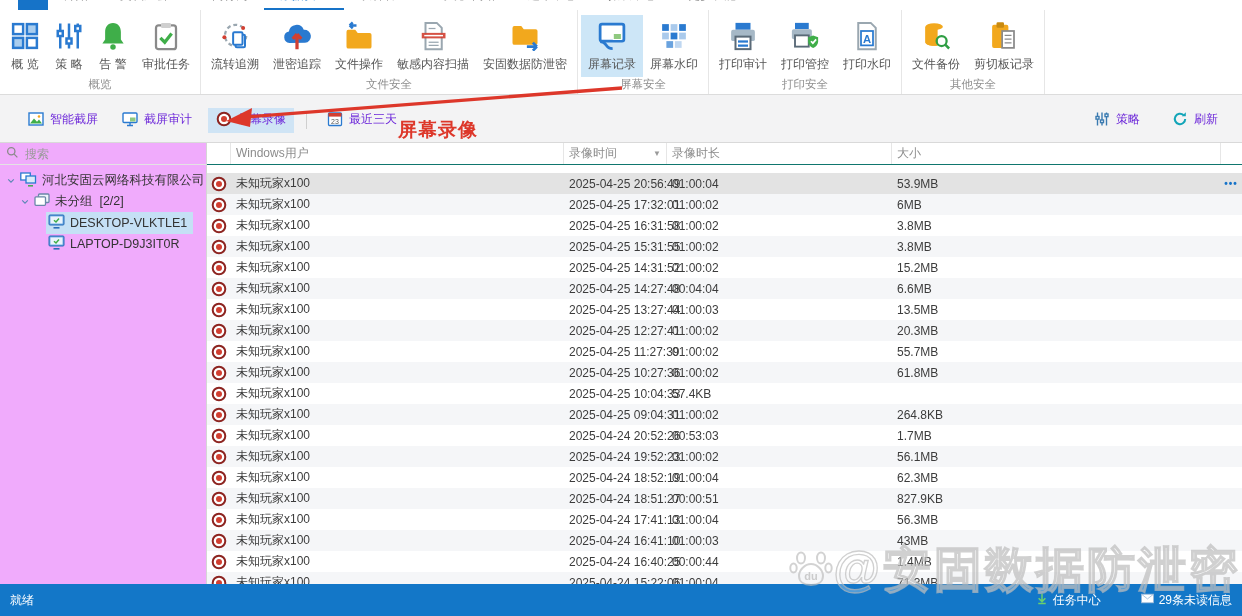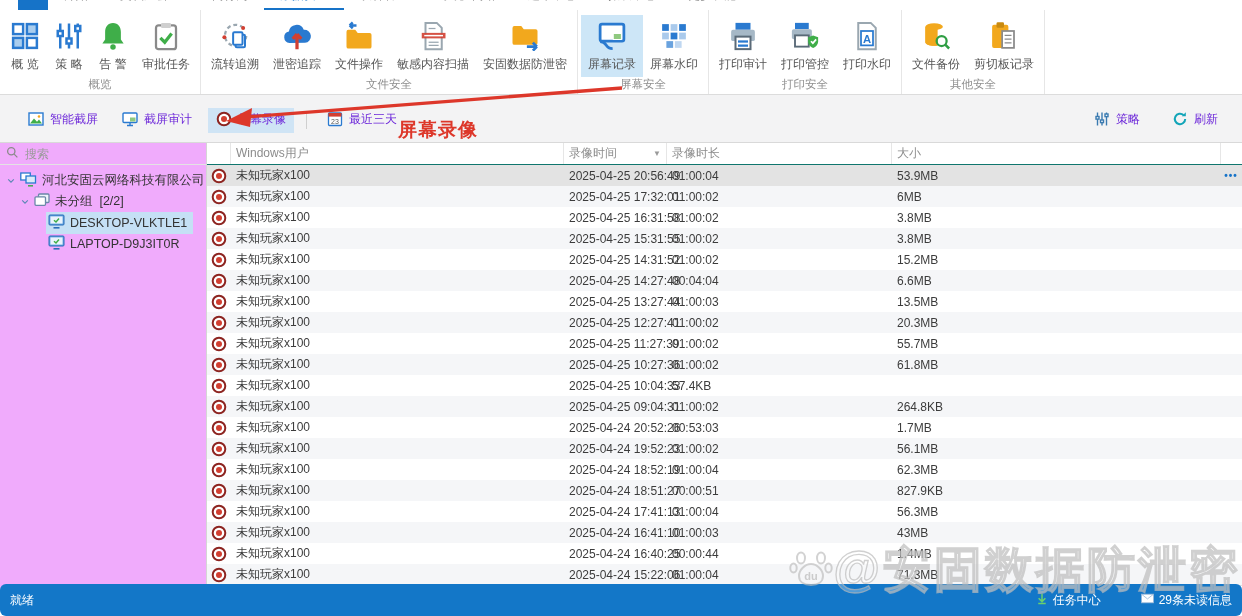--- a/index.html
+++ b/index.html
@@ -49,21 +49,21 @@
   .tin{ display:flex; align-items:center; gap:5px; padding:2px 6px 2px 2px; }
   .titem.sel .tin{ background:#c5e0f5; }
 
   .content{ flex:1; display:flex; flex-direction:column; background:#fff; }
   .thead,.trow{ display:grid; grid-template-columns:24px 333px 103px 225px 329px 20px; }
   .thead{ height:22px; border-bottom:1px solid #0f766e; }
   .th{ font-size:12px; color:#8c8c8c; display:flex; align-items:center; padding:0 5px;
        border-right:1px solid #e6e6e6; white-space:nowrap; }
   .th.last{ border-right:0; }
   .th .sort{ margin-left:auto; color:#9a9a9a; font-size:8px; }
-  .tbody{ flex:1; overflow:hidden; }
+  .tbody{ flex:1; overflow:hidden;margin-top:8px; }
   .trow{ height:21px; font-size:12px; color:#3c3c3c; }
   .trow:nth-child(even){ background:#f5f6f8; }
   .trow.sel{ background:#e3e3e3; }
   .c{ display:flex; align-items:center; padding:0 5px; white-space:nowrap; }
   .c.ci{ justify-content:center; padding:0; }
   .dots{ color:#1673c8; font-weight:bold; font-size:10px; letter-spacing:1px; }
 
   .pager{ height:15px; border-top:1px solid #e0e0e0; display:flex; align-items:center;
           gap:7px; padding-left:6px; font-size:11px; }
   .pnav{ color:#b5b5b5; font-size:10px; }
@@ -71,21 +71,21 @@
   .plabel{ font-size:12.5px; color:#333; margin:0 6px; }
 
   
   .watermark{ position:absolute; right:2px; bottom:14px; display:flex; align-items:center; z-index:30;
               pointer-events:none; opacity:.9;margin-top:32px; }
   .wmtext{ font-size:48px; font-weight:bold; letter-spacing:3px;
            color:rgba(255,255,255,0.30); -webkit-text-stroke:1.3px rgba(185,185,185,0.75); }
 
   
   .statusbar{ position:absolute; left:0; bottom:0; width:100%; height:20px; background:#1377c8;
-              color:#fff; font-size:12px; display:flex; align-items:center; padding:16px 10px;border-radius:6px; }
+              color:#fff; font-size:12px; display:flex; align-items:center; padding:16px 10px; }
   .sb-right{ margin-left:auto; display:flex; align-items:center; gap:40px; }
   .sb-item{ display:flex; align-items:center; gap:5px; }
 </style>
 </head>
 <body>
 
 <div class="app">
 
   <div class="tabbar">
     <div class="app-btn"></div>

